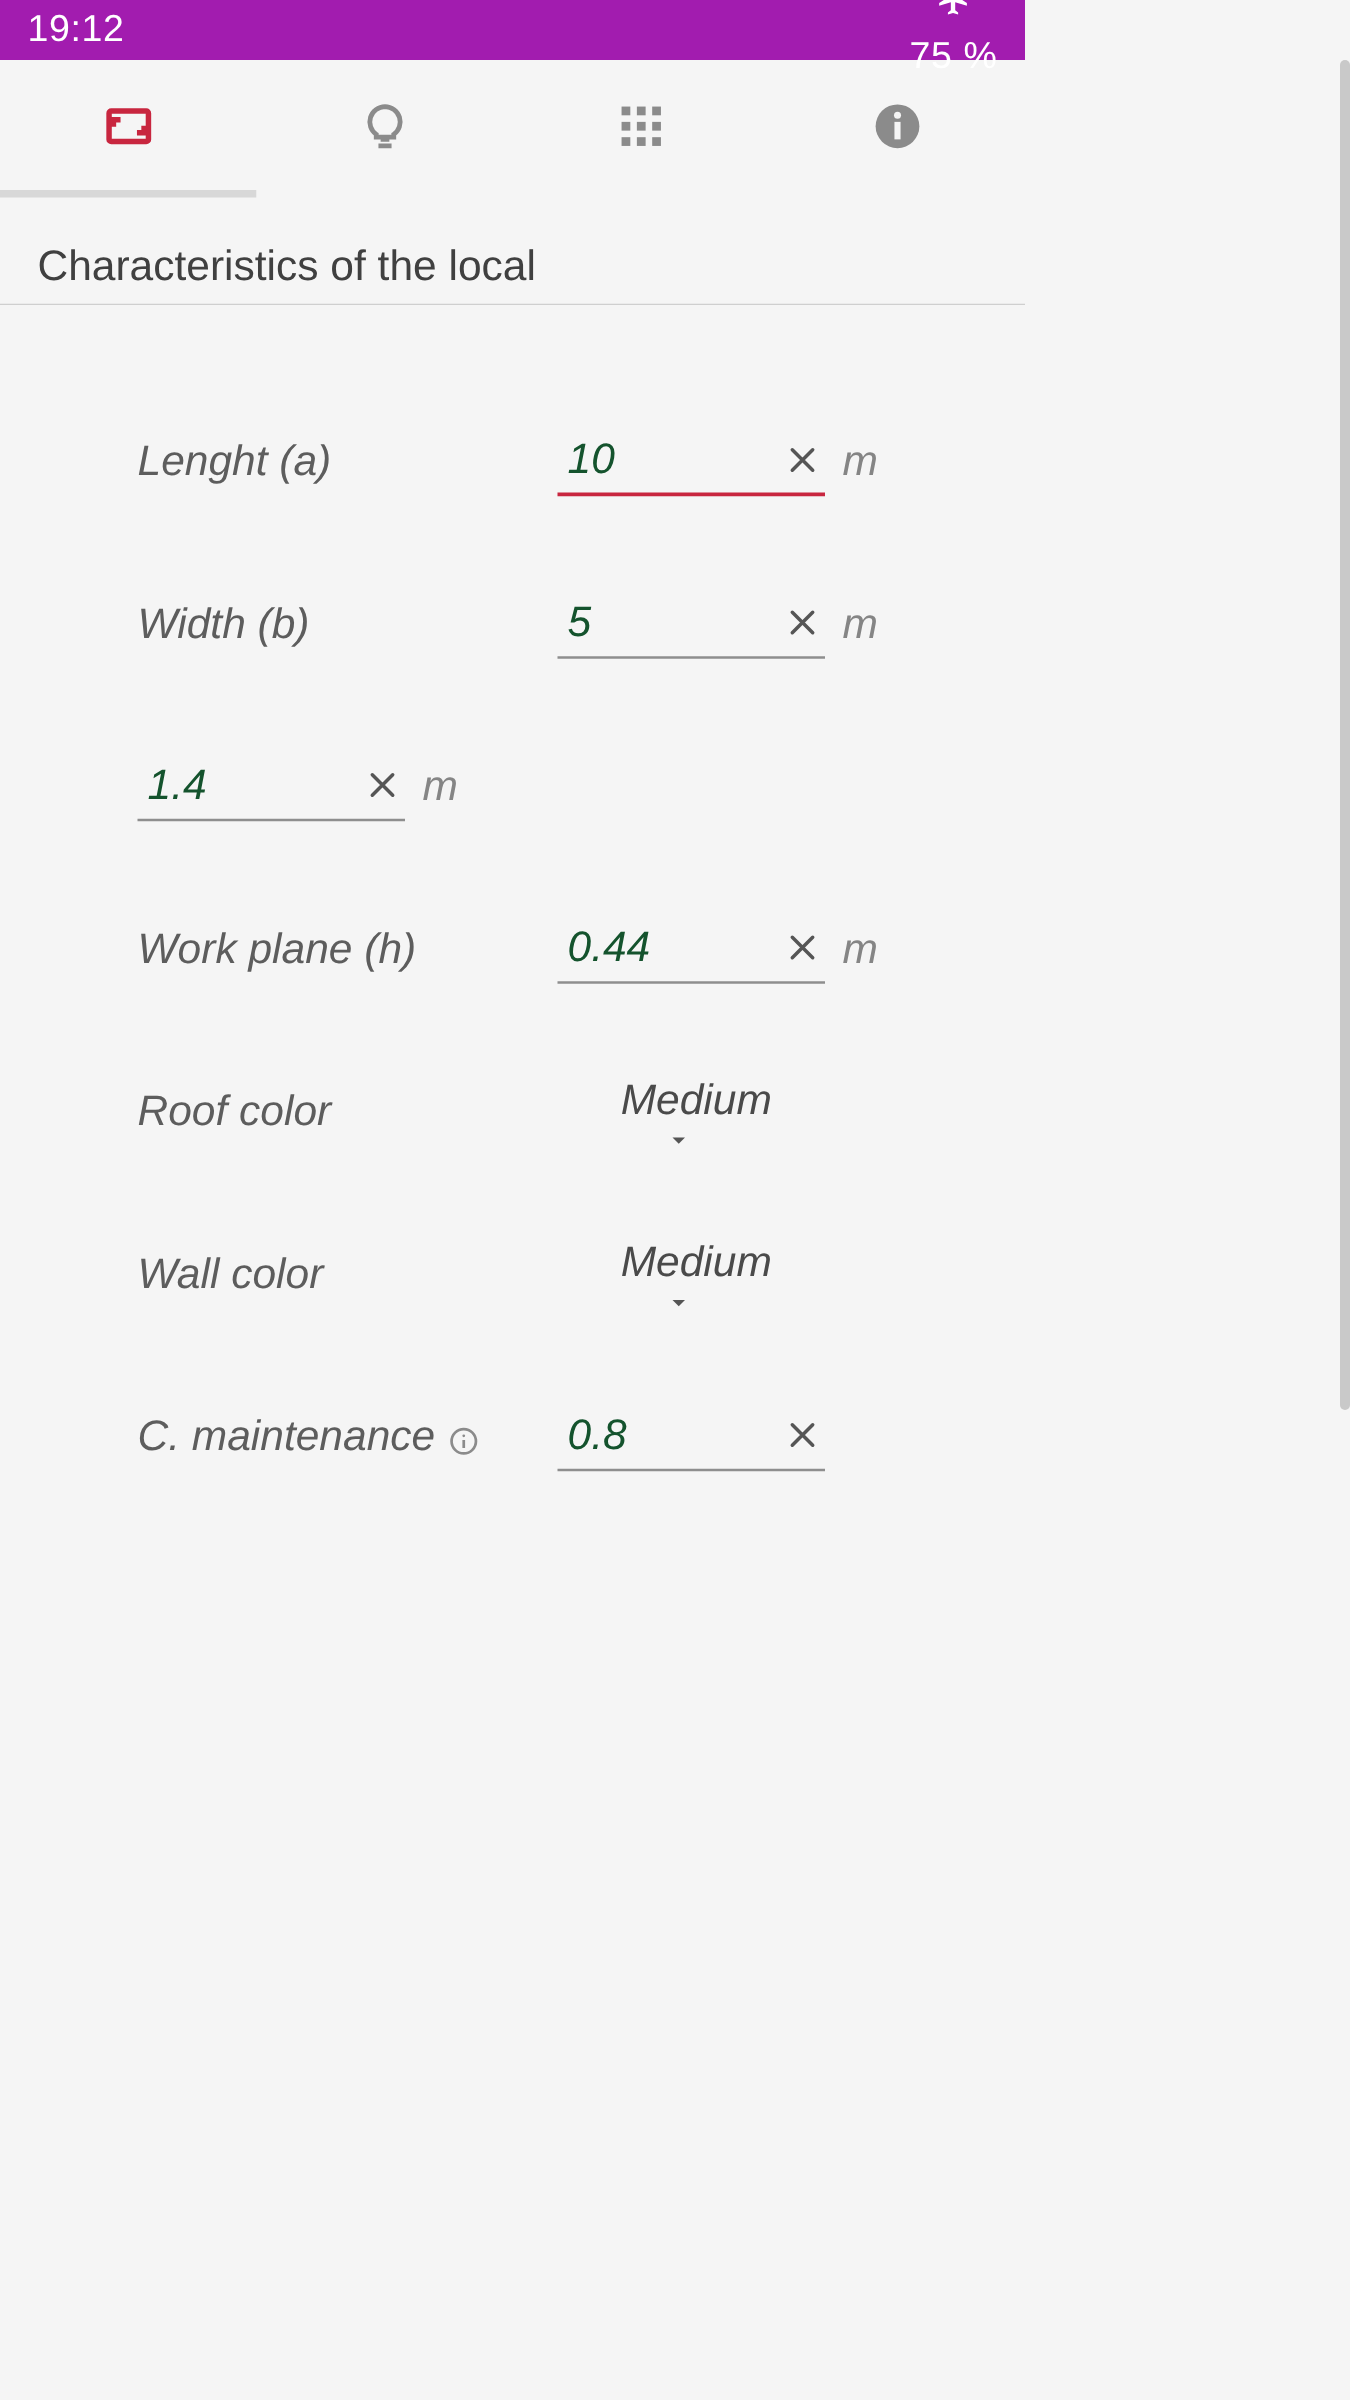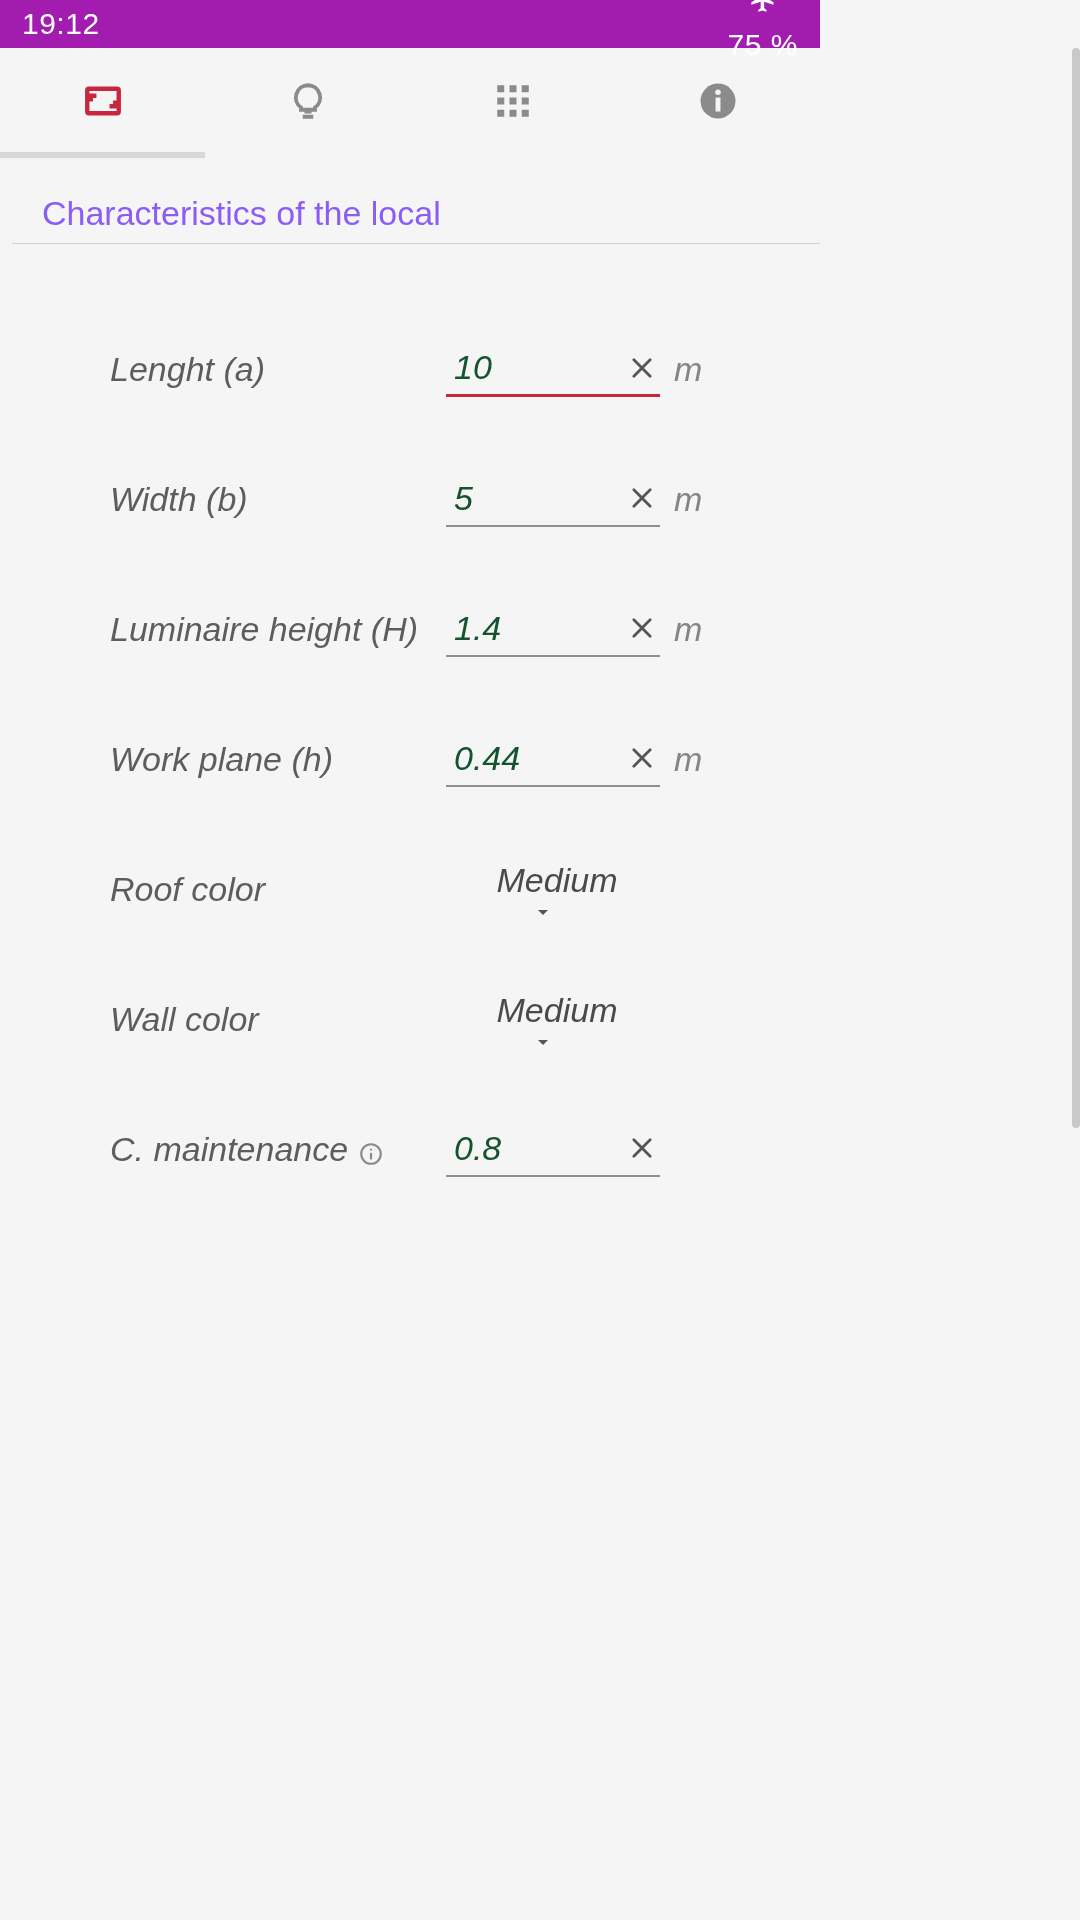--- a/index.html
+++ b/index.html
@@ -41,27 +41,26 @@
     }
     .tab-underline {
       position: absolute;
       left: 0; right: 0; bottom: 0;
       height: 6px;
       background: #d8d8d8;
     }
     .tab svg { width: 42px; height: 42px; }
     
     .section-header {
-      color: #8b5cf6;
+      color: #404040;
       font-size: 34px;
       font-weight: 300;
       padding: 24px 30px 10px;
       margin-top: 12px;
       border-bottom: 1px solid #cfcfcf;
-      margin-left: 12px;
     }
     
     .form { padding: 60px 0 0; font-style: italic; }
     .row {
       display: flex;
       align-items: center;
       height: 130px;
       padding-left: 110px;
     }
     .label {
@@ -223,21 +222,20 @@
       <span class="clear-x">
         <svg viewBox="0 0 24 24" stroke="#555" stroke-width="2.4" stroke-linecap="round">
             <path d="M5 5l14 14M19 5L5 19"></path>
           </svg>
       </span>
     </div>
     <div class="unit">m</div>
   </div>
 
   <div class="row">
-    <div class="label">Luminaire height (H)</div>
     <div class="field">
       <span class="field-value">1.4</span>
       <span class="clear-x">
         <svg viewBox="0 0 24 24" stroke="#555" stroke-width="2.4" stroke-linecap="round">
             <path d="M5 5l14 14M19 5L5 19"></path>
           </svg>
       </span>
     </div>
     <div class="unit">m</div>
   </div>

